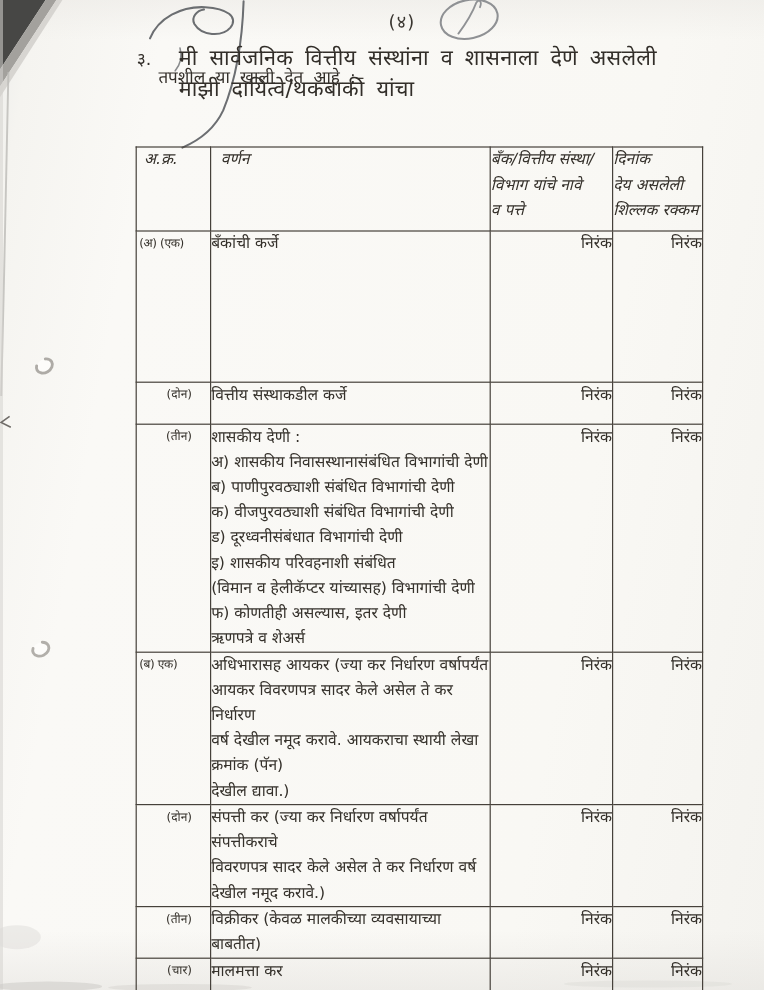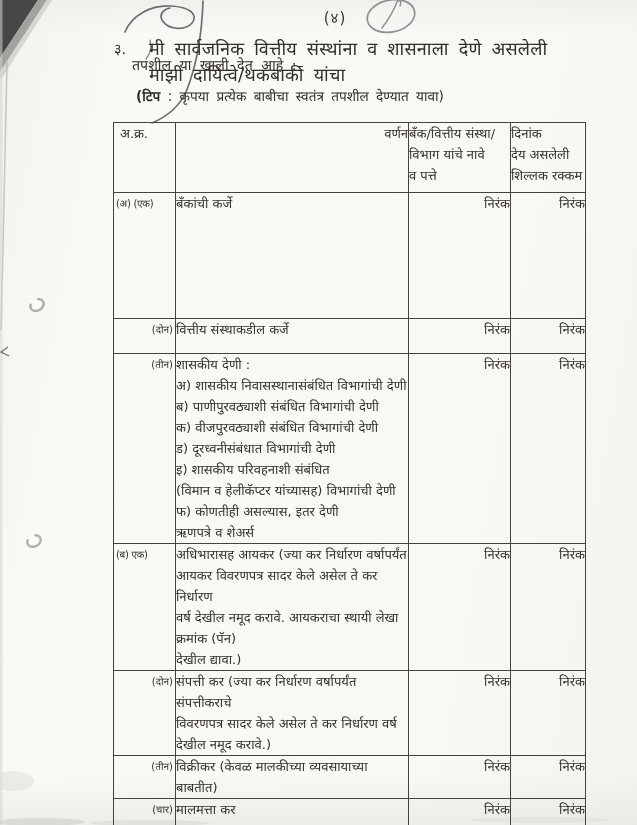--- a/index.html
+++ b/index.html
@@ -47,26 +47,26 @@
   tr.r1{height:35px;}
   tr.r2{height:187px;}
   tr.r3{height:110px;}
   tr.r4{height:75px;}
   tr.r5{height:40px;}
   tr.r6{height:47px;}
   td.c1{width:55px;}
   td.c2{width:224px;}
   td.c3{width:101px;}
   td.c4{width:74px;margin-left:36px;}
-  .hdr td{padding-top:8px;}
+  .hdr td{padding-top:8px;font-style:italic;}
   .hdr .c1{padding-left:6px;}
-  .hdr .c2{padding-left:8px;text-align:right;}
+  .hdr .c2{padding-left:8px;}
   .hdr .c3,.hdr .c4{text-align:left;white-space:pre-line;}
   td.sr{padding-top:7px;font-size:10px;white-space:nowrap;}
-  td.sr.right{text-align:right;padding-right:2px;}
+  td.sr.right{text-align:right;padding-right:15px;}
   td.sr.left{text-align:left;padding-left:2px;letter-spacing:-0.3px;}
   td.desc{padding:7px 4px 0 8px;white-space:pre-line;margin-top:48px;}
   td.val{text-align:right;padding-top:8px;}
 </style>
 </head>
 <body>
 
 <div class="page">
 
   <svg class="artifacts" viewBox="0 0 637 825" xmlns="http://www.w3.org/2000/svg">
@@ -102,21 +102,20 @@
       <ellipse cx="540" cy="820" rx="70" ry="3" fill="#d8d6d2" opacity="0.35"></ellipse>
       <ellipse cx="14" cy="781" rx="20" ry="10" fill="#dcdad6" opacity="0.45"></ellipse>
     </g>
   </svg>
 
   <div class="pageno">(४)</div>
 
   <span class="item-no">३.</span>
   <div class="intro-line1">मी सार्वजनिक वित्तीय संस्थांना व शासनाला देणे असलेली माझी दायित्वे/थकबाकी यांचा</div>
   <div class="intro-line2">तपशील या खाली देत आहे :–</div>
-  <div class="tip-line"><b>(टिप</b><span> : कृपया प्रत्येक बाबीचा स्वतंत्र तपशील देण्यात यावा)</span></div>
 
   <table class="doc-table">
     <tbody>
         <tr class="hdr">
       <td class="c1">अ.क्र.</td>
       <td class="c2">वर्णन</td>
       <td class="c3">बँक/वित्तीय संस्था/
 विभाग यांचे नावे
 व पत्ते</td>
       <td class="c4">दिनांक

